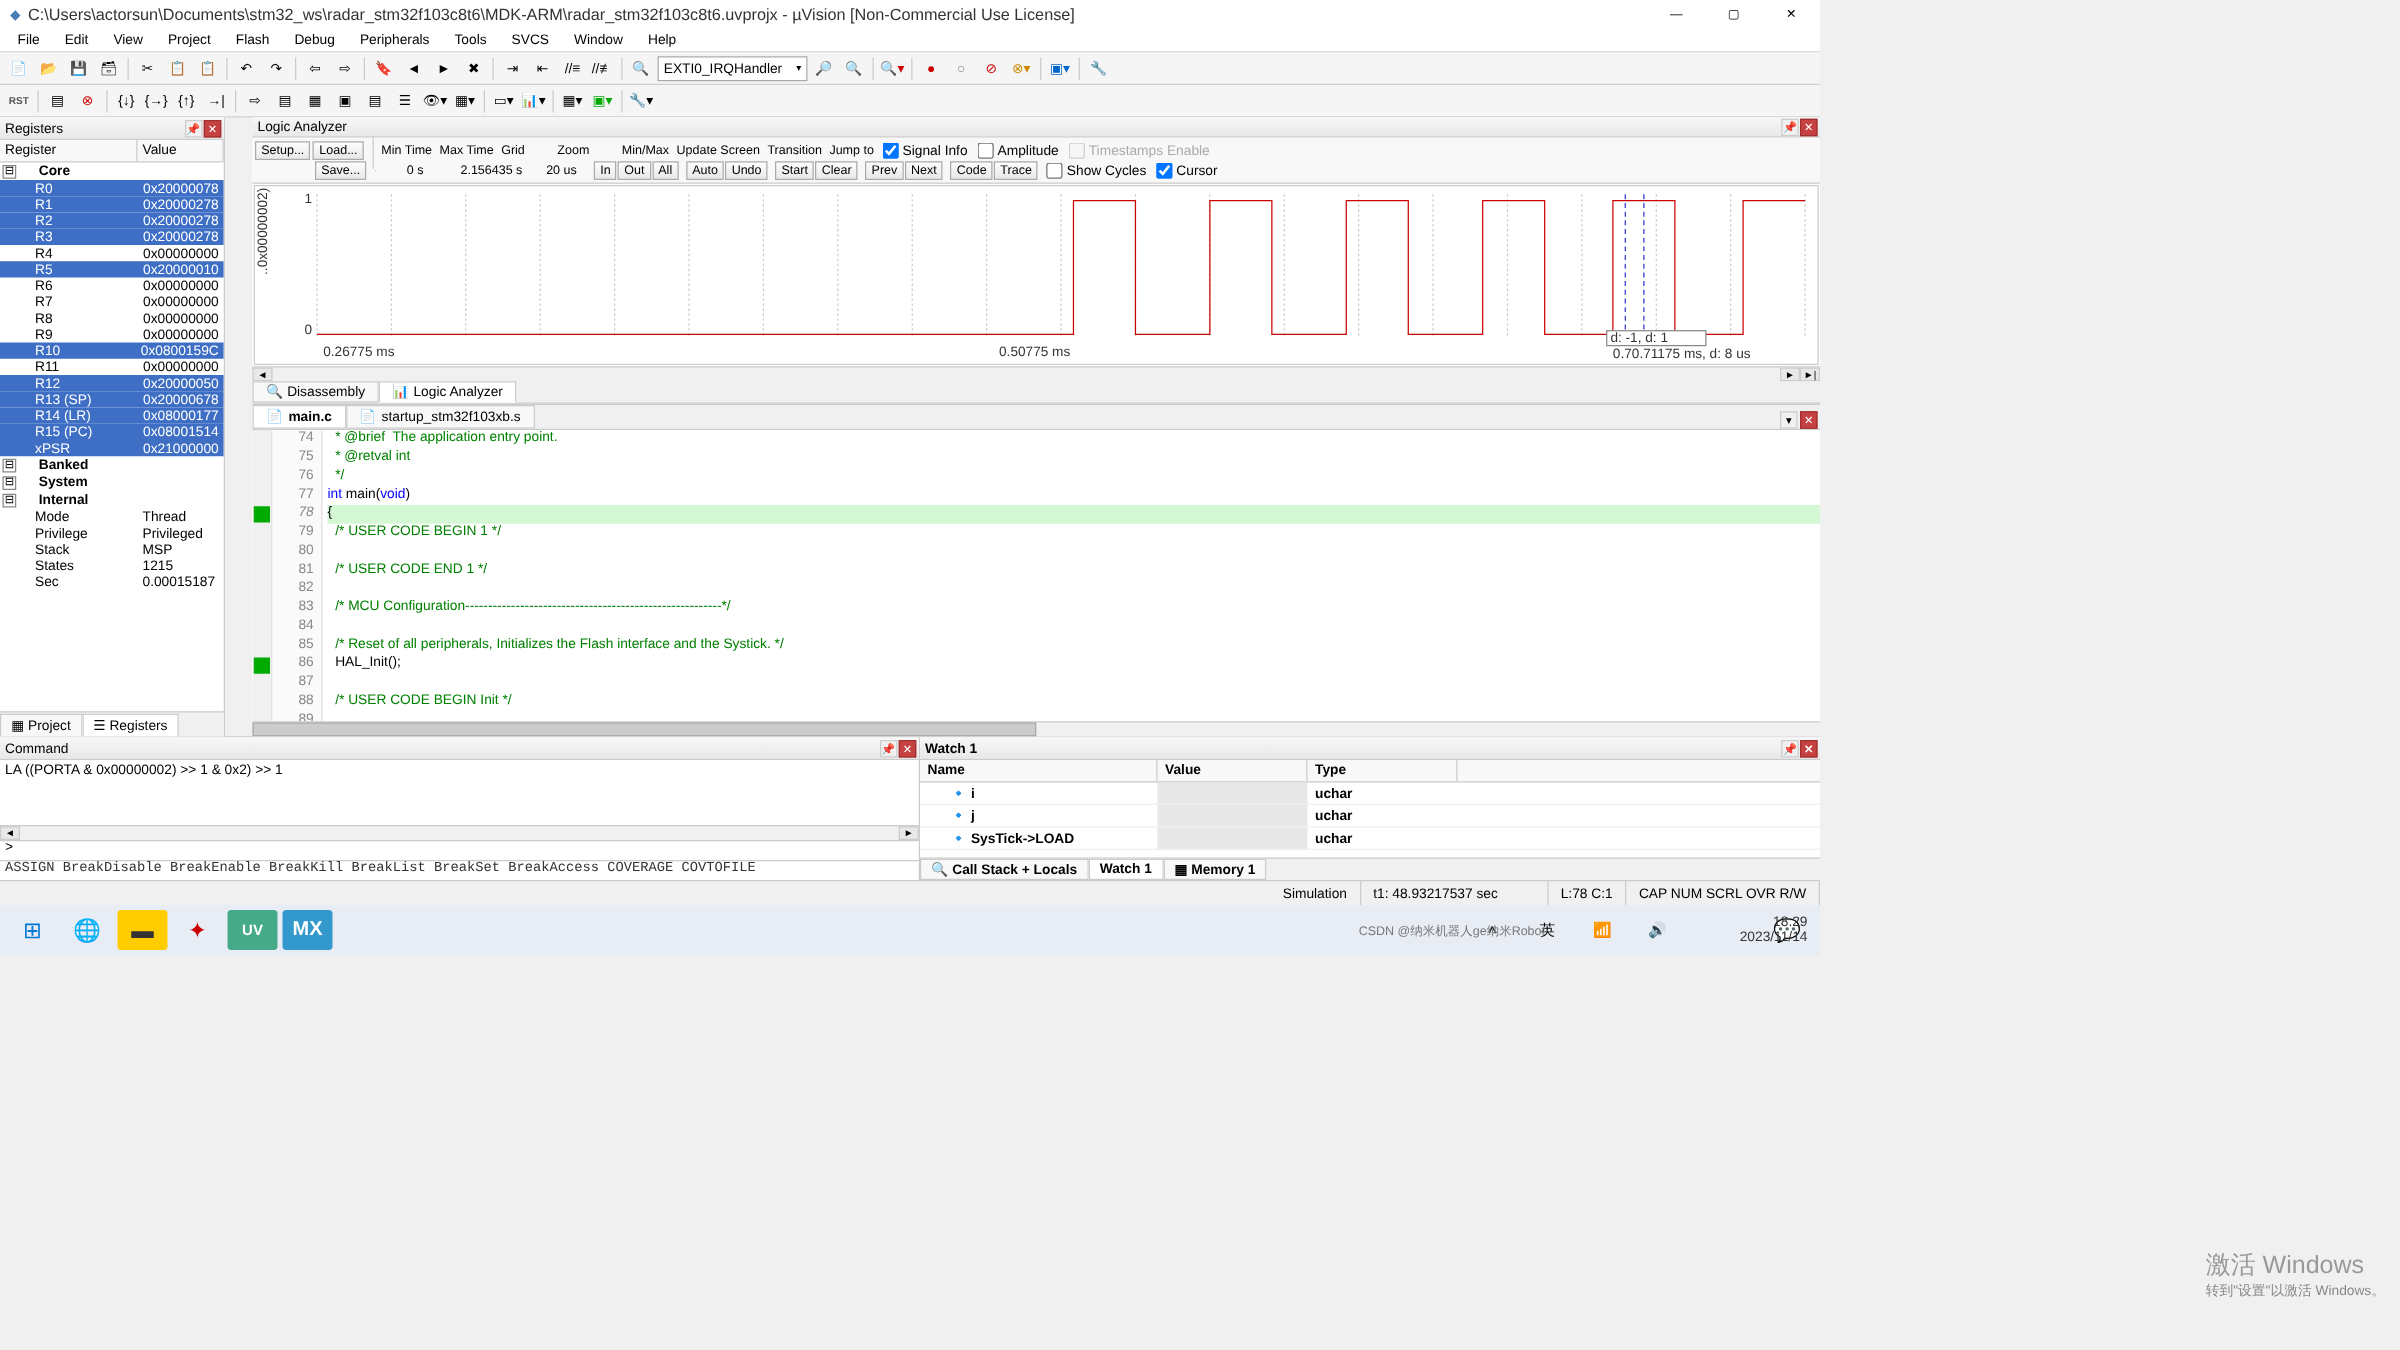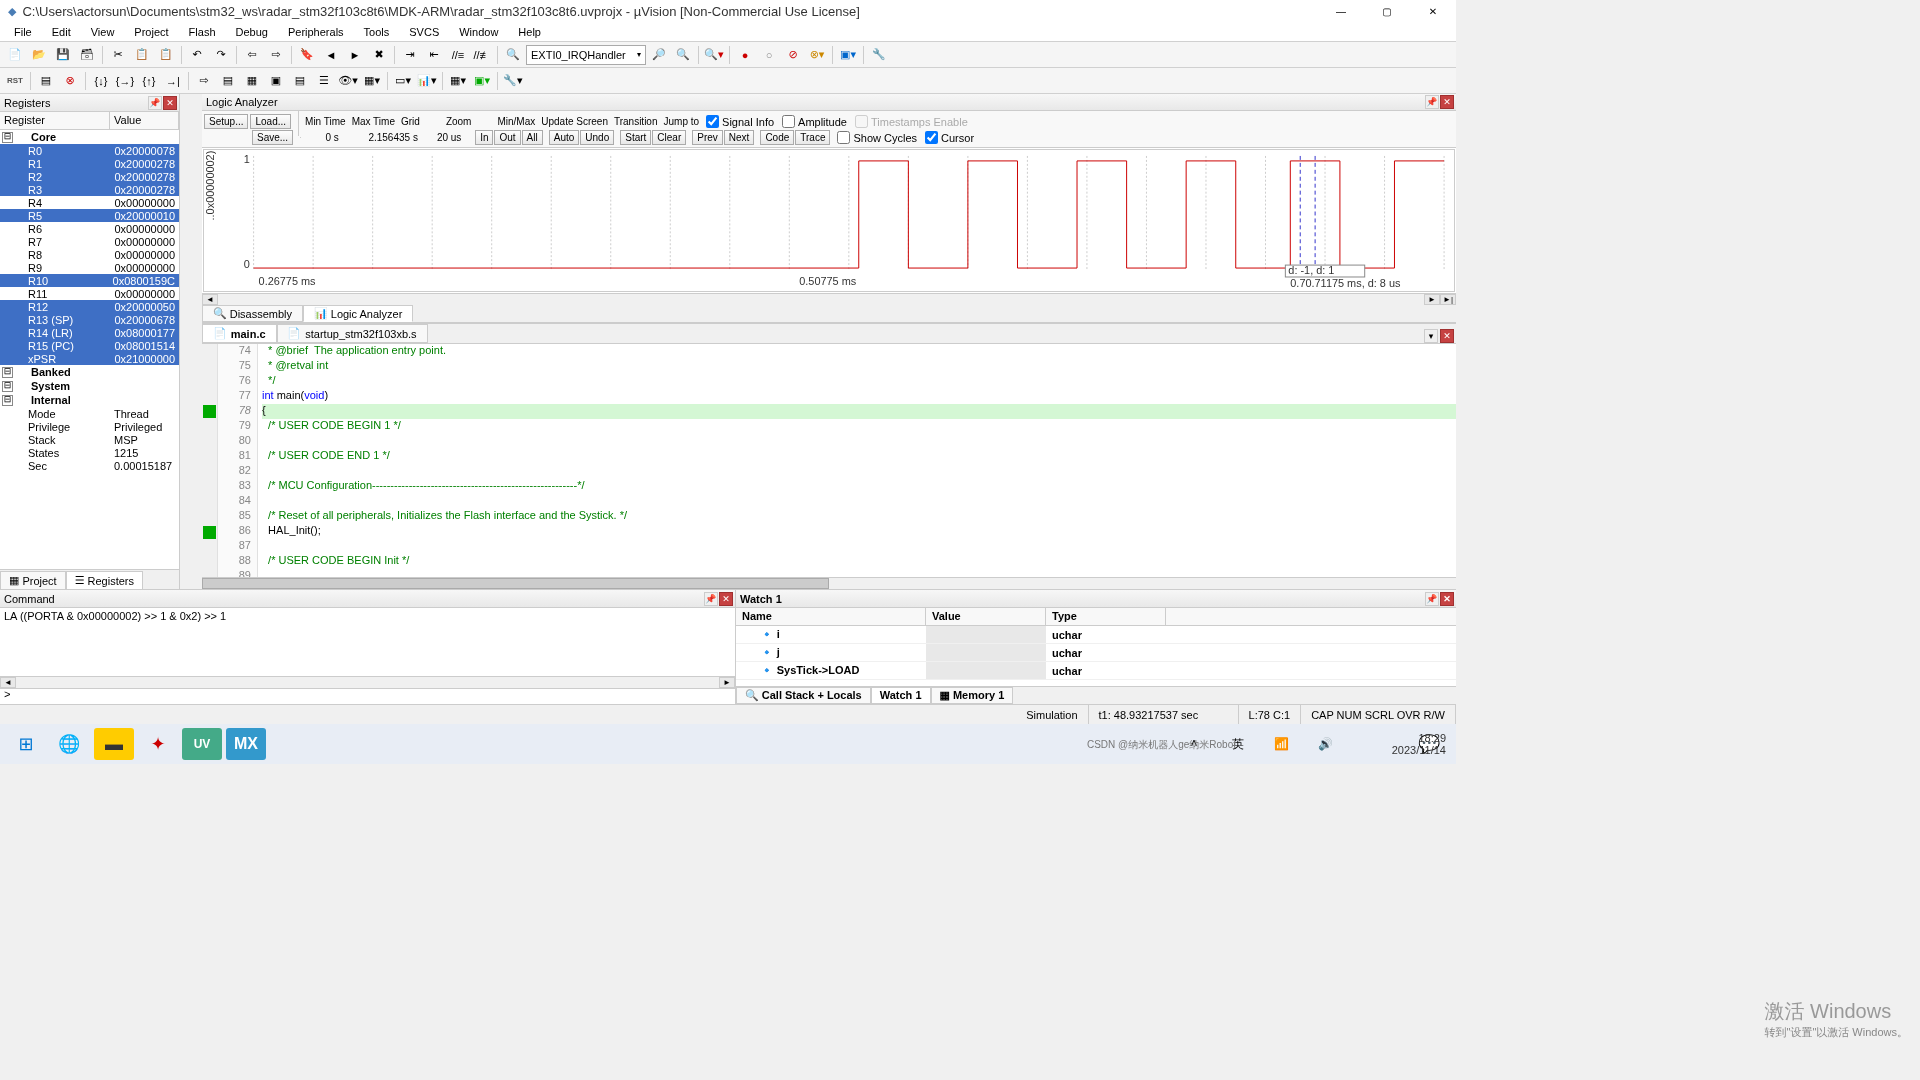--- a/index.html
+++ b/index.html
@@ -547,20 +547,21 @@
     </div>
     <div class="cmdbody" id="cmdbody">
         <div>LA ((PORTA &amp; 0x00000002) &gt;&gt; 1 &amp; 0x2) &gt;&gt; 1</div>
       </div>
     <div class="hscroll">
         <div class="hsbtn">◄</div>
         <div style="flex:1"></div>
         <div class="hsbtn">►</div>
       </div>
     <div class="cmdprompt">&gt;</div>
+    <div class="cmdhint">ASSIGN BreakDisable BreakEnable BreakKill BreakList BreakSet BreakAccess COVERAGE COVTOFILE</div>
   </div>
   <div class="watchpane">
     <div class="panehdr">
         <span>Watch 1</span>
       <div class="ctrls">
           <div class="pinbtn">📌</div>
           <div class="xbtn">✕</div>
         </div>
     </div>
     <div class="watchhdr">

